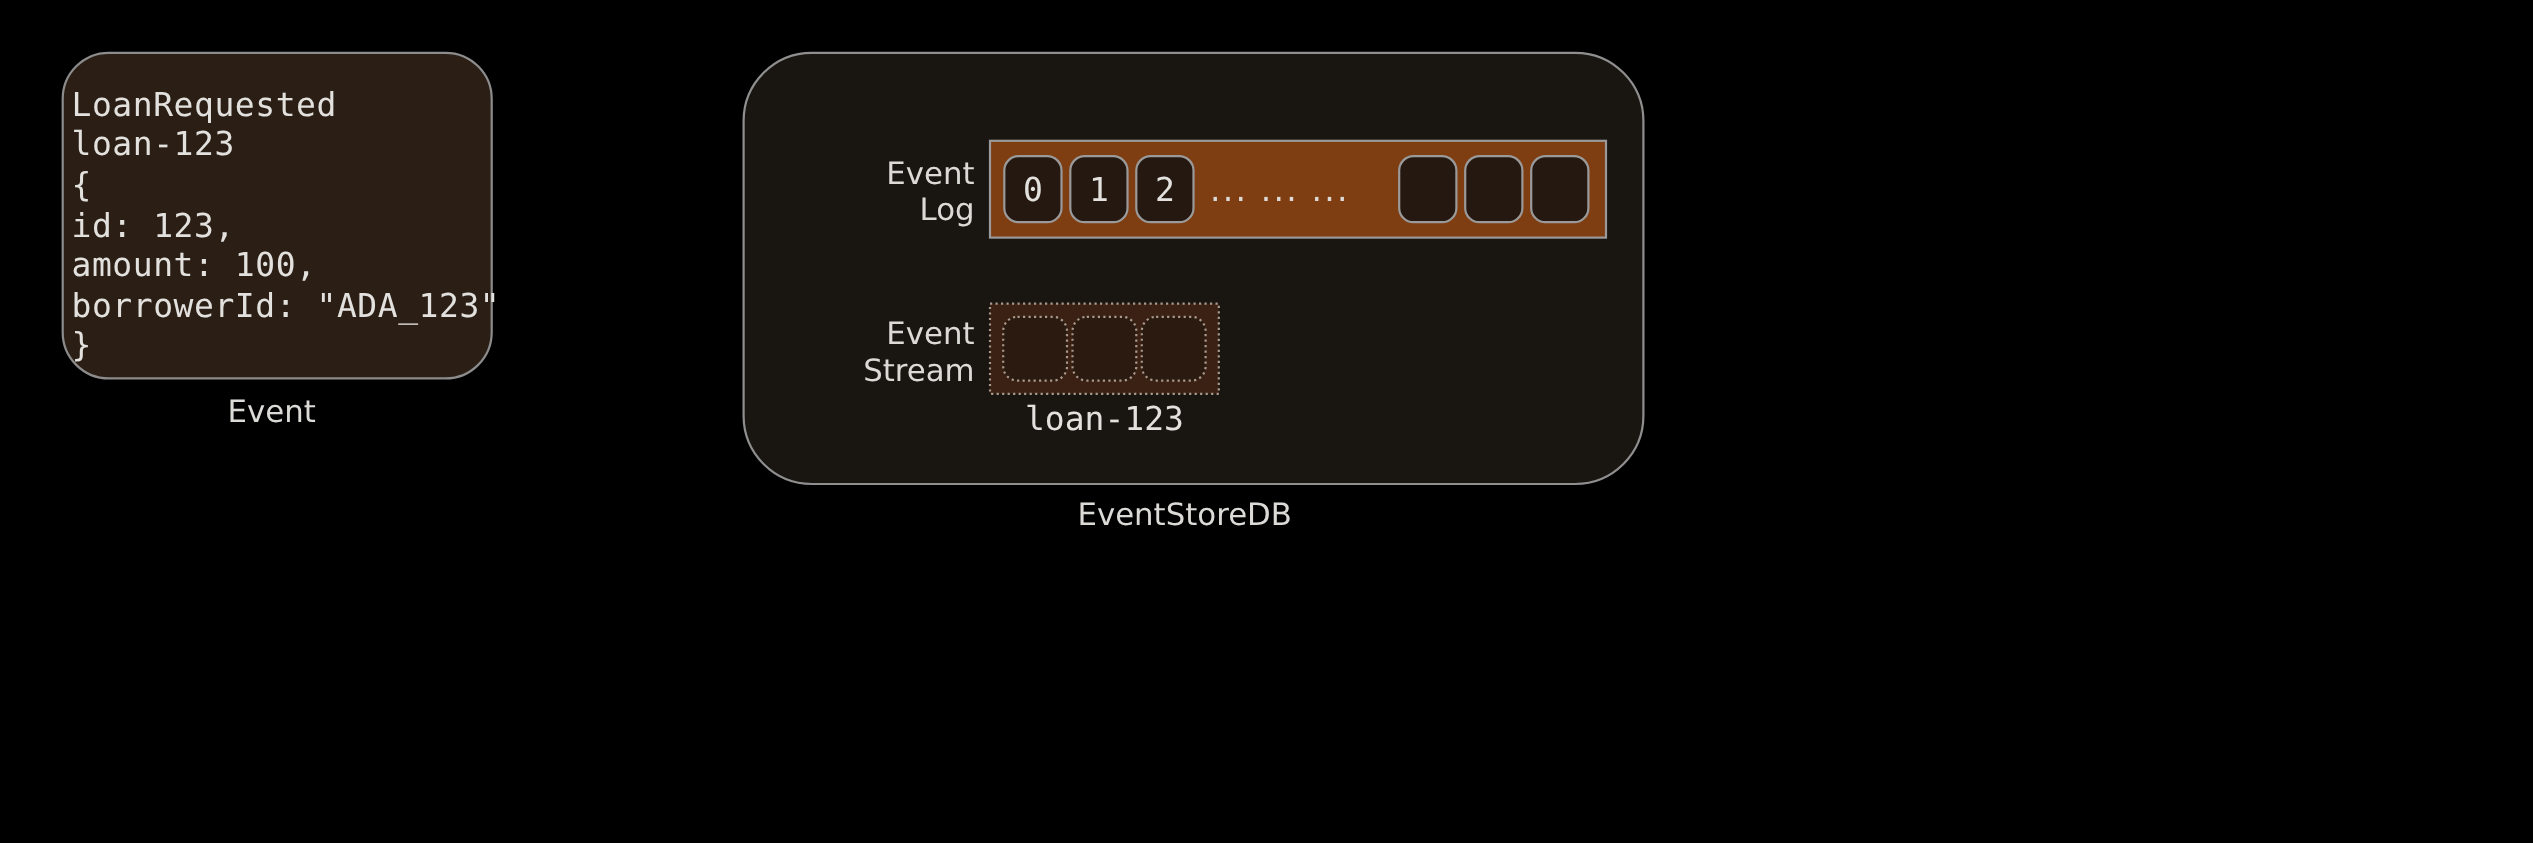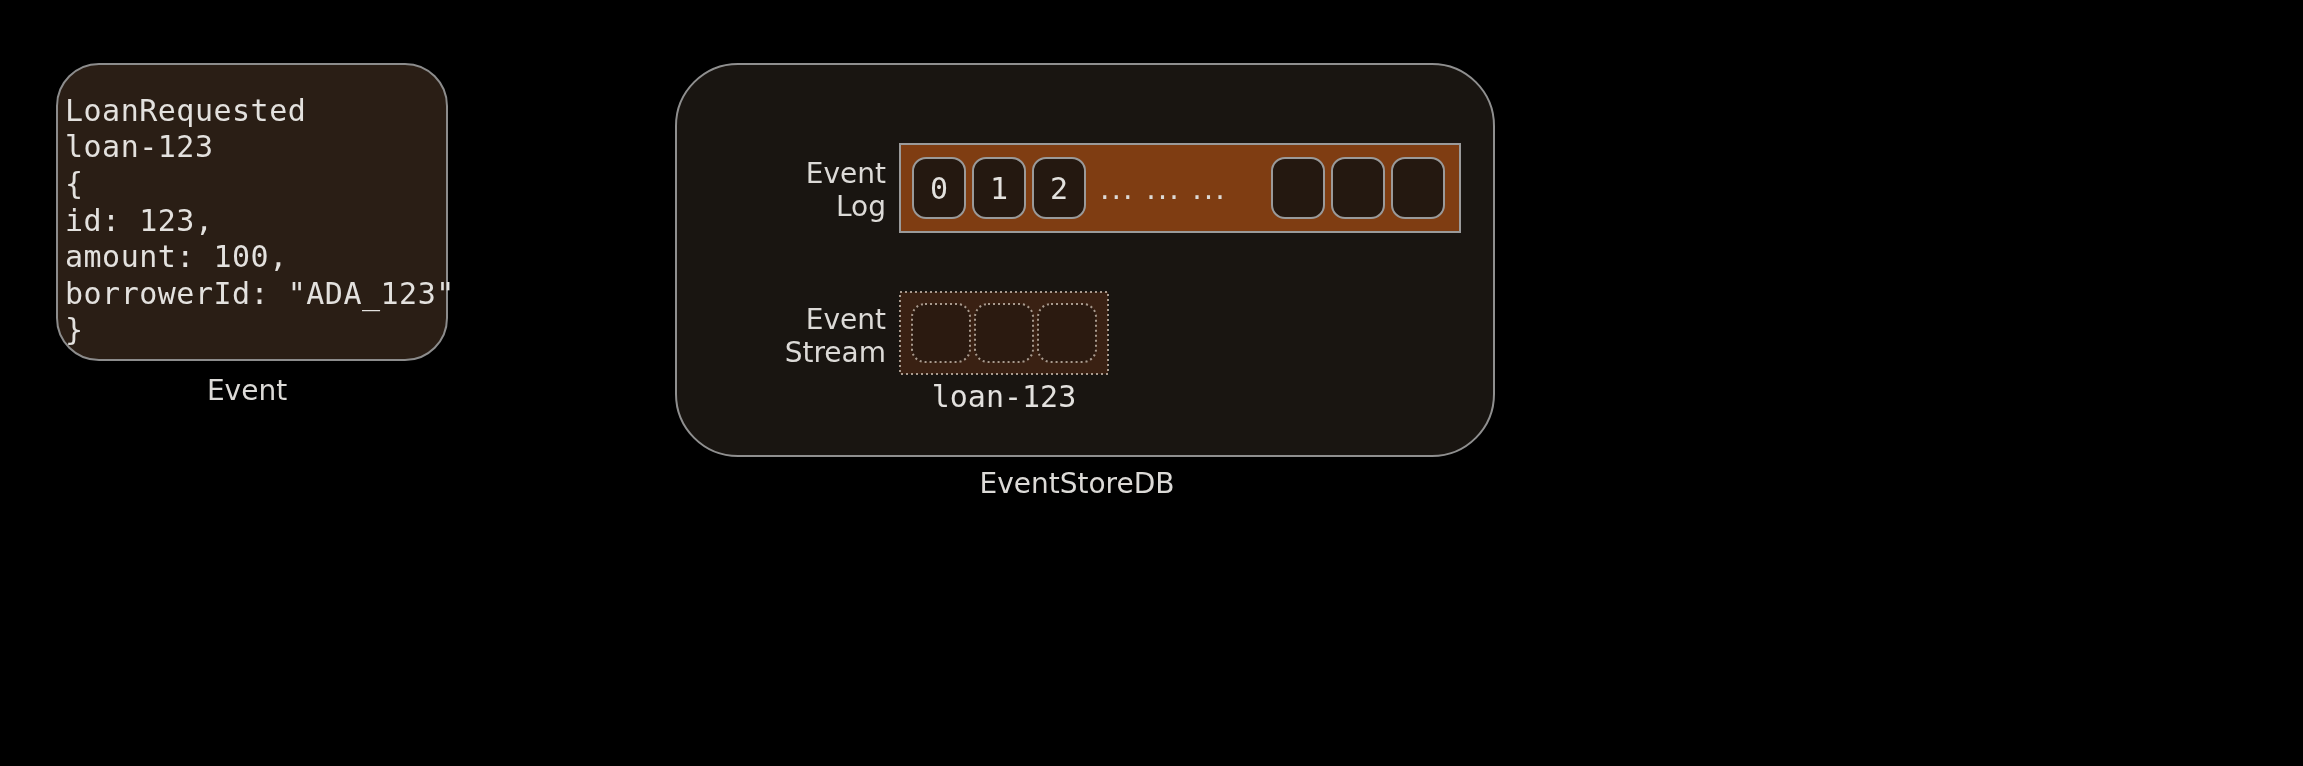--- a/index.html
+++ b/index.html
@@ -7,21 +7,20 @@
     padding: 0;
     background: #000000;
   }
   #stage {
     position: relative;
     width: 2303px;
     height: 620px;
     background: #000000;
     overflow: hidden;
     font-family: "DejaVu Sans", sans-serif;
-    margin-top: 16px;
   }
   #diagram {
     position: absolute;
     left: 0;
     top: 0;
     width: 2303px;
     height: 766px;
     display: block;
   }
   .mono-text {

